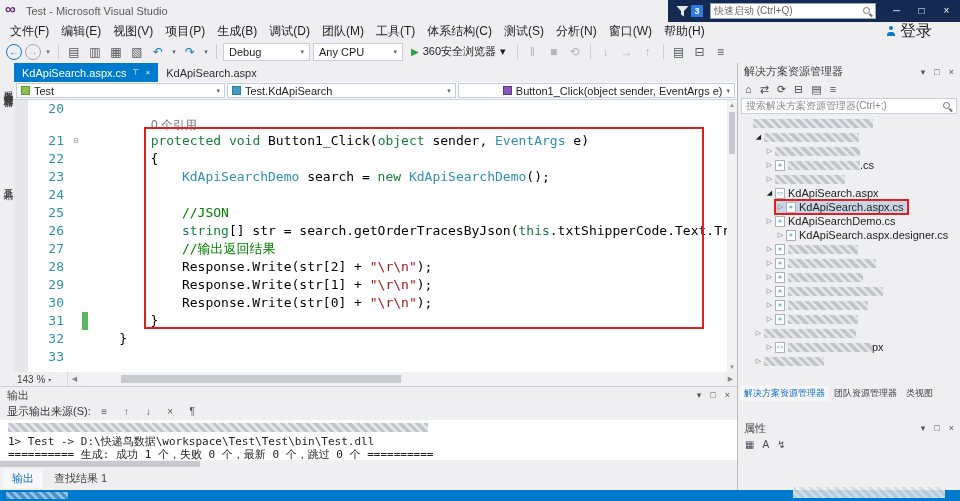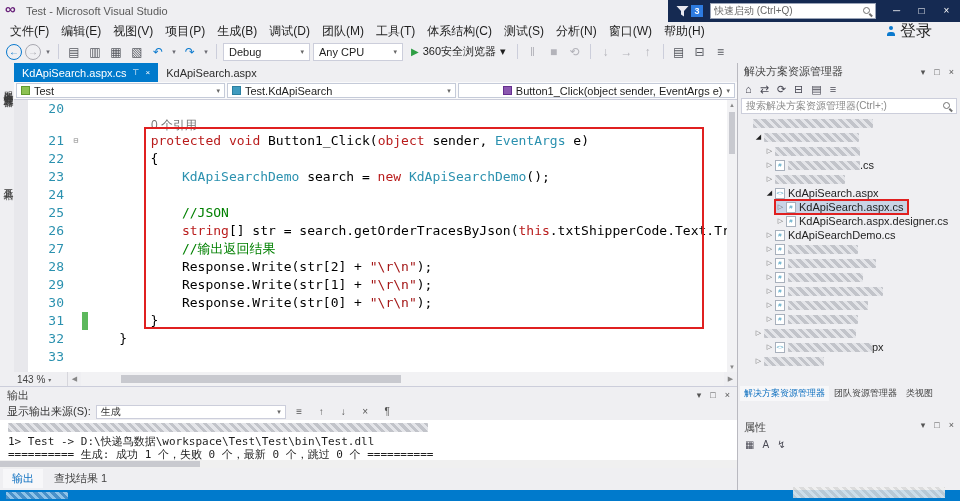--- a/index.html
+++ b/index.html
@@ -69,21 +69,21 @@
   .gutterbg { position:absolute; left:0; top:0; width:14px; height:100%; background:#E8E8EC; z-index:0; }
   .codelines { position:relative; z-index:1; }
   .crow { display:flex; height:18px; line-height:18px; font-family:"DejaVu Sans Mono","Liberation Mono",monospace; font-size:13px; }
   .crow.lens { height:14px; line-height:14px; }
   .lnum { width:56px; padding-right:6px; text-align:right; color:#2B91AF; flex:none; }
   .lfold { width:12px; flex:none; font-size:8px; color:#808080; text-align:center; }
   .lbar { width:6px; flex:none; }
   .lbar.green { background:#5CB85C; }
   .lcode { white-space:pre; flex:1; color:#000; }
   .lens .lcode { padding-left:63px; font-size:12px; color:#767676; font-family:"Liberation Sans","DejaVu Sans",sans-serif; }
-  .sg-k{color:#b91c1c} .sg-t{color:#2B91AF} .sg-c{color:#008000} .sg-s{color:#A31515} .sg-p{color:#000} .sg-l{color:#767676}
+  .sg-k{color:#15803d} .sg-t{color:#2B91AF} .sg-c{color:#008000} .sg-s{color:#A31515} .sg-p{color:#000} .sg-l{color:#767676}
   .code-annotation { position:absolute; left:130px; top:27px; width:560px; height:202px; border:2px solid #E02020; z-index:3; }
 
   .hscroll { position:absolute; left:0; top:309px; width:723px; height:14px; background:#EFEFF2; display:flex; align-items:center; }
   .zoombox { width:54px; height:14px; font-size:10px; color:#444; display:flex; align-items:center; padding:0 3px; gap:3px; border-right:1px solid #D6D6DC; flex:none; }
   .zoombox .caret { font-size:6px; color:#666; }
   .hs-arrow { width:13px; text-align:center; font-size:7px; color:#888; flex:none; }
   .hs-track { flex:1; height:100%; position:relative; background:#F2F2F4; }
   .hs-thumb { position:absolute; left:40px; width:280px; top:3px; bottom:3px; background:#C8C9CF; }
   .vscroll { position:absolute; right:0; top:37px; width:10px; height:272px; background:#F2F2F4; }
   .vs-arrow { height:10px; font-size:6px; color:#888; text-align:center; line-height:10px; }
@@ -117,21 +117,21 @@
   .trow.selected .tinner { background:#C9D4E6; }
   .tinner.annotated { outline:2px solid #E02020; outline-offset:-1px; }
   .arr { width:11px; text-align:center; font-size:7px; color:#6a6a6a; flex:none; }
   .arr.exp { color:#1e1e1e; }
   .fico { width:10px; height:11px; border:1px solid #A8B0BC; background:#fff; font-size:6px; color:#3F9BBF; display:flex; align-items:center; justify-content:center; margin-right:3px; flex:none; }
   .lbl { white-space:nowrap; }
   .cz { height:9px; display:inline-block; background:repeating-linear-gradient(45deg,#c2c4ca 0 3px,#e4e5e9 3px 6px); border-radius:1px; }
   .rp-tabs { position:absolute; left:0; top:323px; right:0; height:15px; display:flex; gap:1px; padding-left:2px; align-items:flex-start; }
   .rptab { font-size:9px; padding:1px 4px; color:#444; white-space:nowrap; }
   .rptab.active { background:#F7F7F9; color:#0E70C0; }
-  .props-header { position:absolute; left:0; top:357px; right:0; height:16px; display:flex; align-items:flex-start; padding:0 6px; font-size:11px; color:#444; }
+  .props-header { position:absolute; left:0; top:357px; right:0; height:16px; display:flex; align-items:center; padding:0 6px; font-size:11px; color:#444; }
   .props-toolbar { position:absolute; left:0; top:373px; right:0; height:16px; display:flex; align-items:center; gap:8px; padding:0 7px; color:#4A4A55; font-size:10px; }
 
   
   .statusbar { position:absolute; left:0; top:490px; width:960px; height:11px; background:#007ACC; }
   .st-cz { position:absolute; left:6px; top:2px; width:62px; height:7px; background:repeating-linear-gradient(45deg,#4a91c9 0 3px,#8FC3E8 3px 6px); }
   .watermark { position:absolute; left:793px; top:487px; width:152px; height:11px; background:repeating-linear-gradient(45deg,#d8d8d8 0 3px,#efefef 3px 6px); opacity:.85; z-index:6; }
 </style>
 </head>
 <body>
 
@@ -375,24 +375,20 @@
   <div class="out-header">
     <span>输出</span>
     <span class="hicons">
       <span>▾</span>
       <span>□</span>
       <span>×</span>
     </span>
   </div>
   <div class="out-toolbar">
     <span>显示输出来源(S):</span>
-    <span class="out-combo">
-      <span>生成</span>
-      <span class="caret">▾</span>
-    </span>
     <span class="oticon">≡</span>
     <span class="oticon">↑</span>
     <span class="oticon">↓</span>
     <span class="oticon">×</span>
     <span class="oticon">¶</span>
   </div>
   <div class="out-body">
     <div>
         <div class="oline"><span class="cz" style="width: 420px;"></span></div>
         <div class="oline"><span>1&gt;  Test -&gt; D:\快递鸟数据\workspace\Test\Test\bin\Test.dll</span></div>
@@ -470,32 +466,32 @@
           <span class="lbl">KdApiSearch.aspx</span>
         </span>
       </div>
       <div class="trow selected" style="padding-left: 37px;">
         <span class="tinner annotated">
           <span class="arr">▷</span>
           <span class="fico">#</span>
           <span class="lbl">KdApiSearch.aspx.cs</span>
         </span>
       </div>
+      <div class="trow" style="padding-left: 26px;">
+        <span class="tinner">
+          <span class="arr">▷</span>
+          <span class="fico">#</span>
+          <span class="lbl">KdApiSearchDemo.cs</span>
+        </span>
+      </div>
       <div class="trow" style="padding-left: 37px;">
         <span class="tinner">
           <span class="arr">▷</span>
           <span class="fico">#</span>
           <span class="lbl">KdApiSearch.aspx.designer.cs</span>
-        </span>
-      </div>
-      <div class="trow" style="padding-left: 26px;">
-        <span class="tinner">
-          <span class="arr">▷</span>
-          <span class="fico">#</span>
-          <span class="lbl">KdApiSearchDemo.cs</span>
         </span>
       </div>
       <div class="trow" style="padding-left: 26px;">
         <span class="tinner">
           <span class="arr">▷</span>
           <span class="fico">#</span>
           <span class="cz" style="width: 70px;"></span>
         </span>
       </div>
       <div class="trow" style="padding-left: 26px;">

